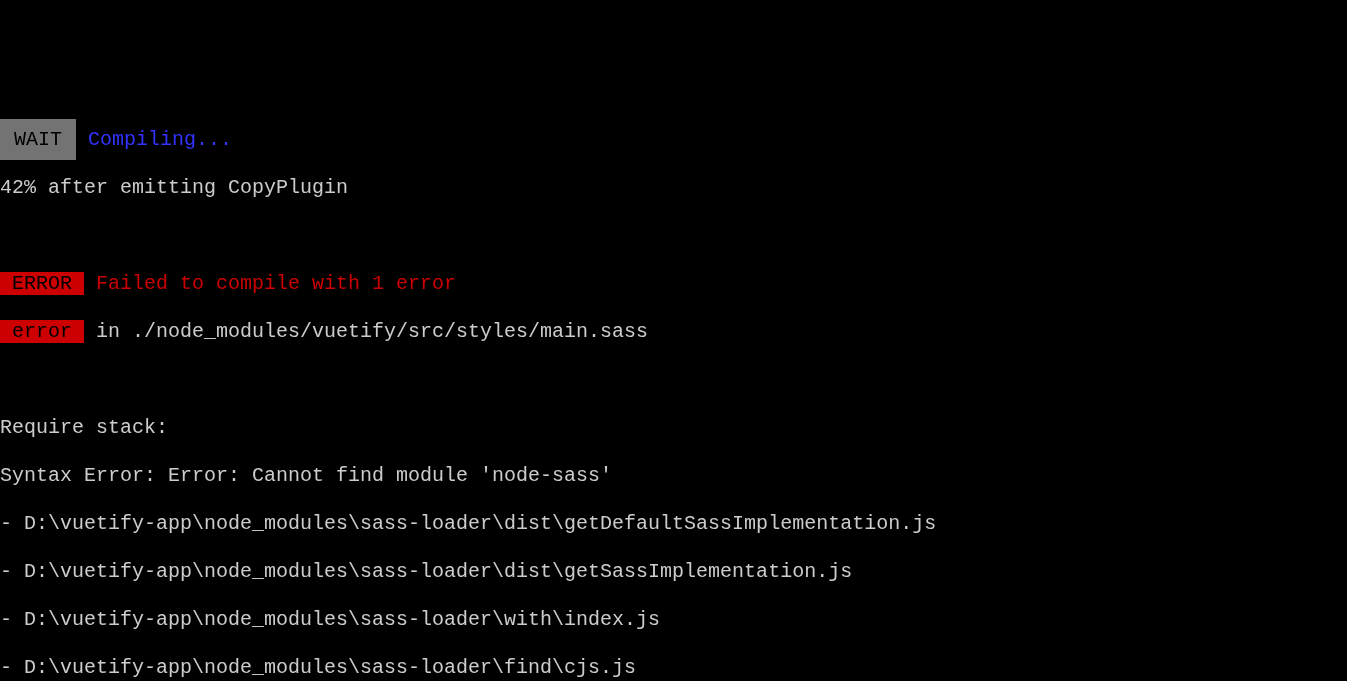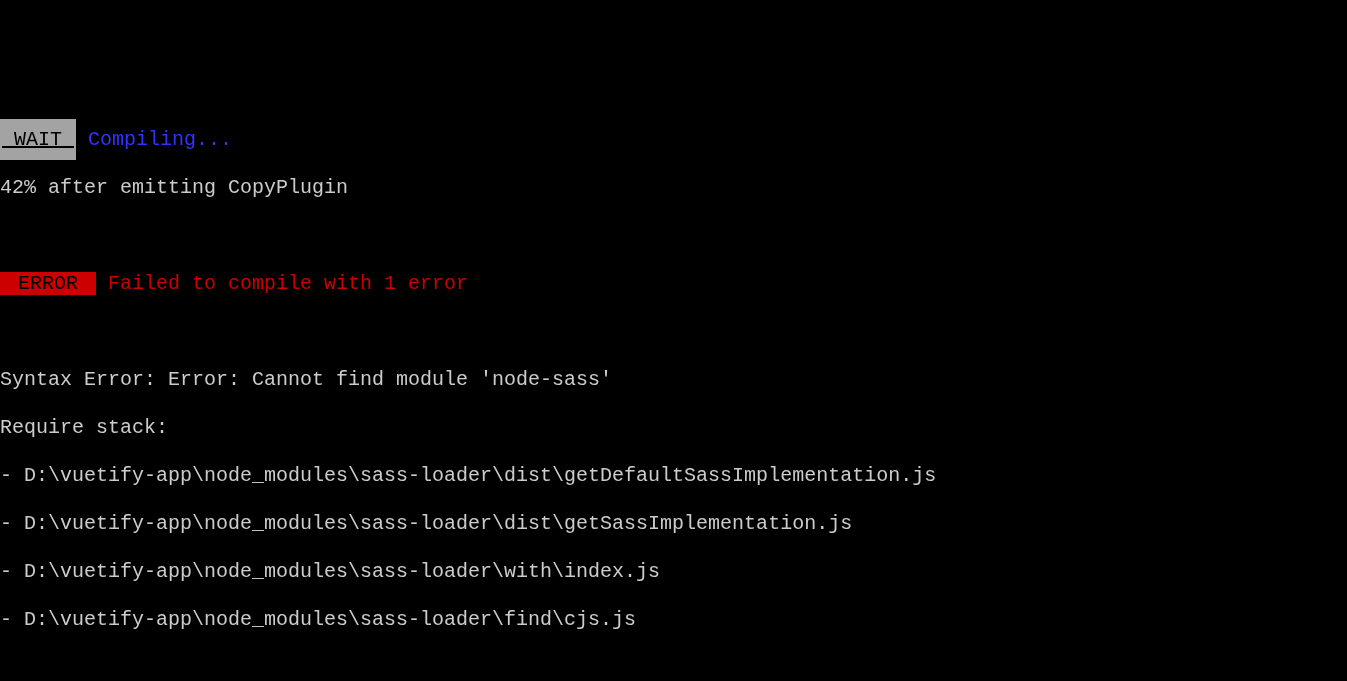--- a/index.html
+++ b/index.html
@@ -16,29 +16,28 @@
     width: 1347px;
     height: 681px;
     overflow: hidden;
     white-space: pre;
     padding-top: 8px;
   }
   .line {
     display: block;
   }
   .badge-wait {
-    background: #a3a3a3;
+    background: #737373;
     color: #000000;
     padding: 9px 2px;
-    text-decoration: underline;
   }
   .badge-error {
     background: #cc0000;
     color: #000000;
-    padding: 0 6px;
+    padding: 0 0;
   }
   .blue-text {
     color: #3333ff;
     margin-top: 22px;
   }
   .red-text {
     color: #cc0000;
   }
   .white-text {
     color: #cccccc;
@@ -47,23 +46,24 @@
 </head>
 <body>
 
 
 
 <div>
 <span class="line"><span class="badge-wait"> WAIT </span><span class="blue-text"> Compiling...</span></span>
 <span class="line white-text">42% after emitting CopyPlugin</span>
 <span class="line"> </span>
 <span class="line"><span class="badge-error"> ERROR </span><span class="red-text"> Failed to compile with 1 error</span></span>
+<span class="line"><span class="badge-error"> error </span><span class="white-text"> in ./node_modules/vuetify/src/styles/main.sass</span></span>
 <span class="line"> </span>
+<span class="line white-text">Require stack:</span>
 <span class="line white-text">Syntax Error: Error: Cannot find module 'node-sass'</span>
-<span class="line white-text">Require stack:</span>
 <span class="line white-text">- D:\vuetify-app\node_modules\sass-loader\dist\getDefaultSassImplementation.js</span>
 <span class="line white-text">- D:\vuetify-app\node_modules\sass-loader\dist\getSassImplementation.js</span>
 <span class="line white-text">- D:\vuetify-app\node_modules\sass-loader\with\index.js</span>
 <span class="line white-text">- D:\vuetify-app\node_modules\sass-loader\find\cjs.js</span>
 
 
 
 
 
 

